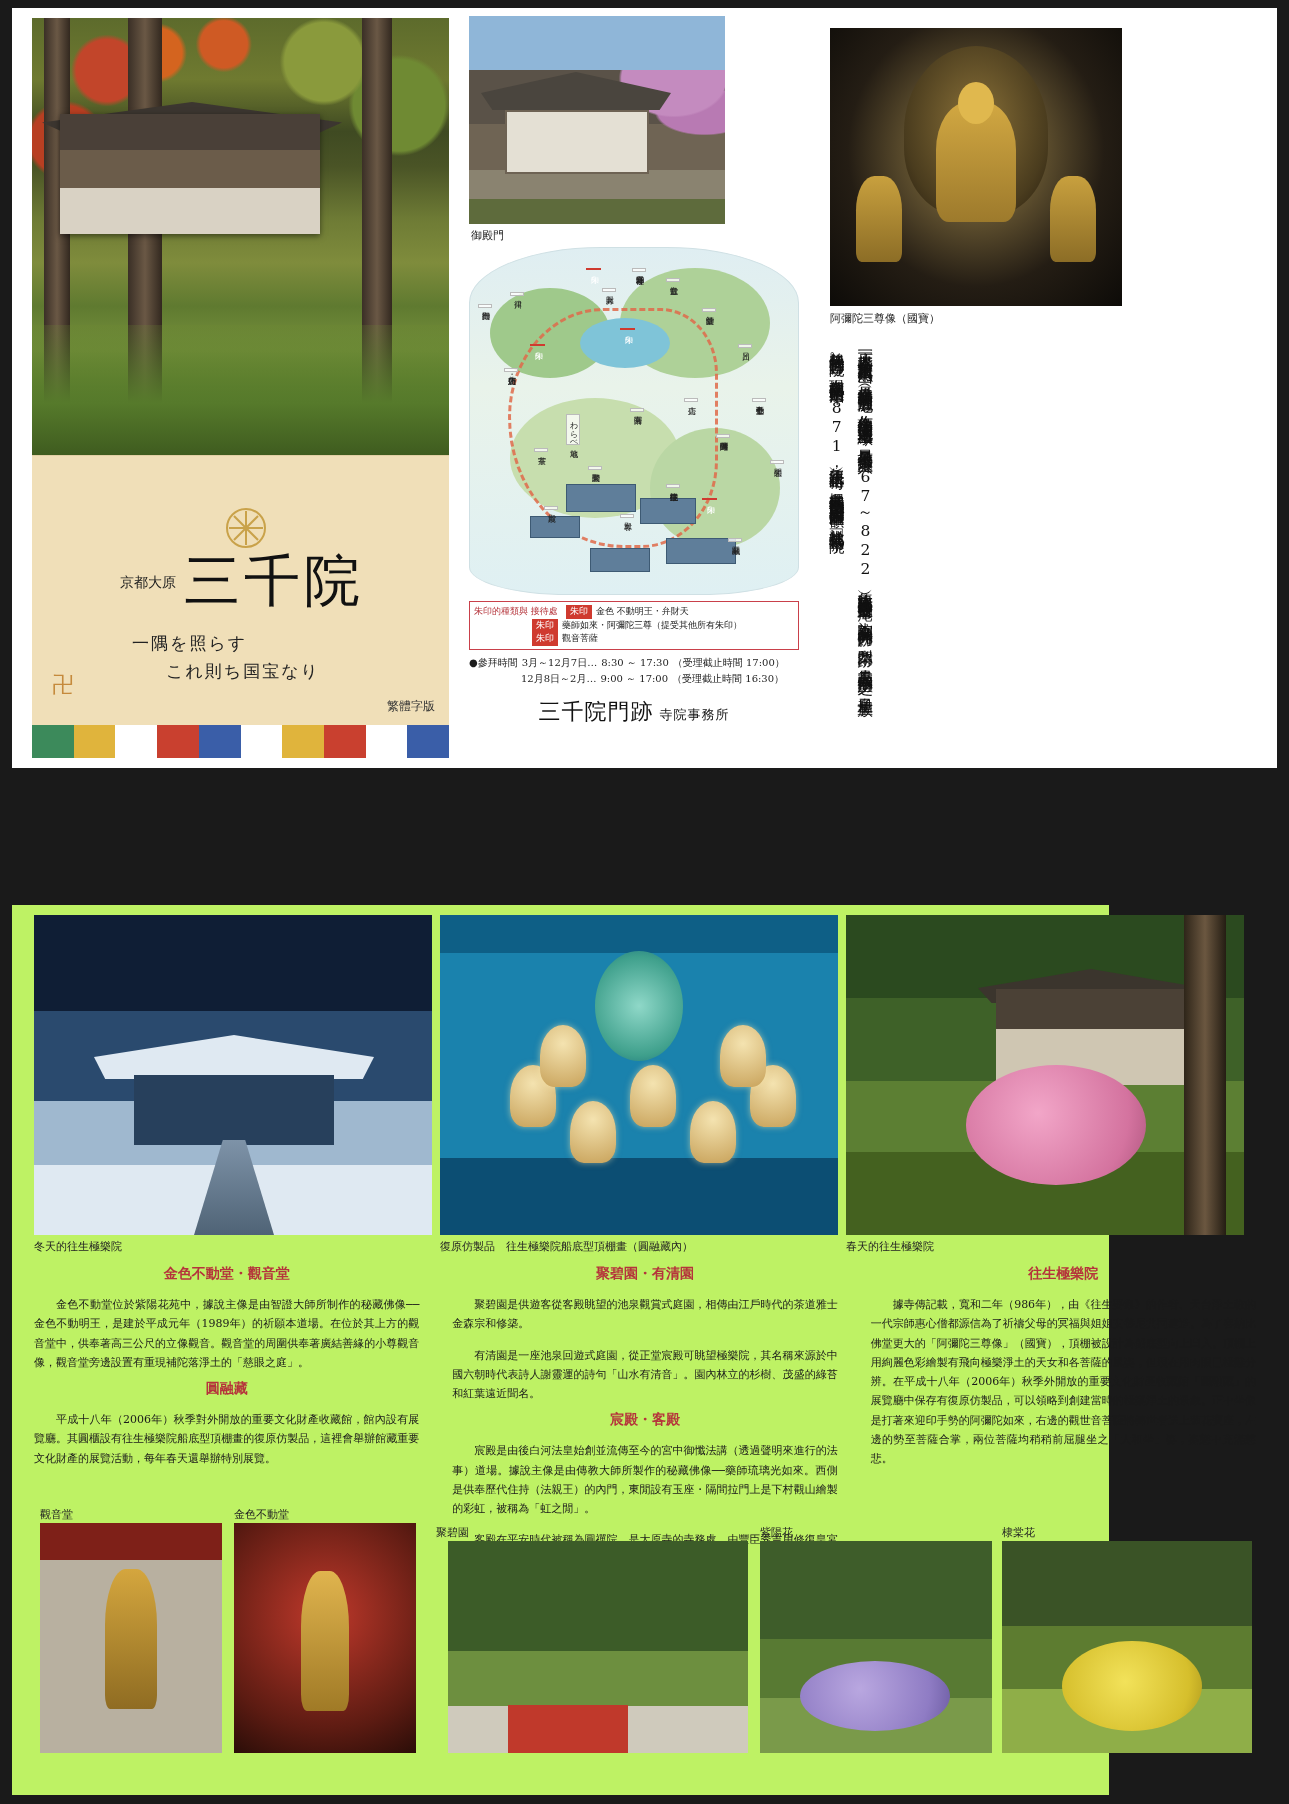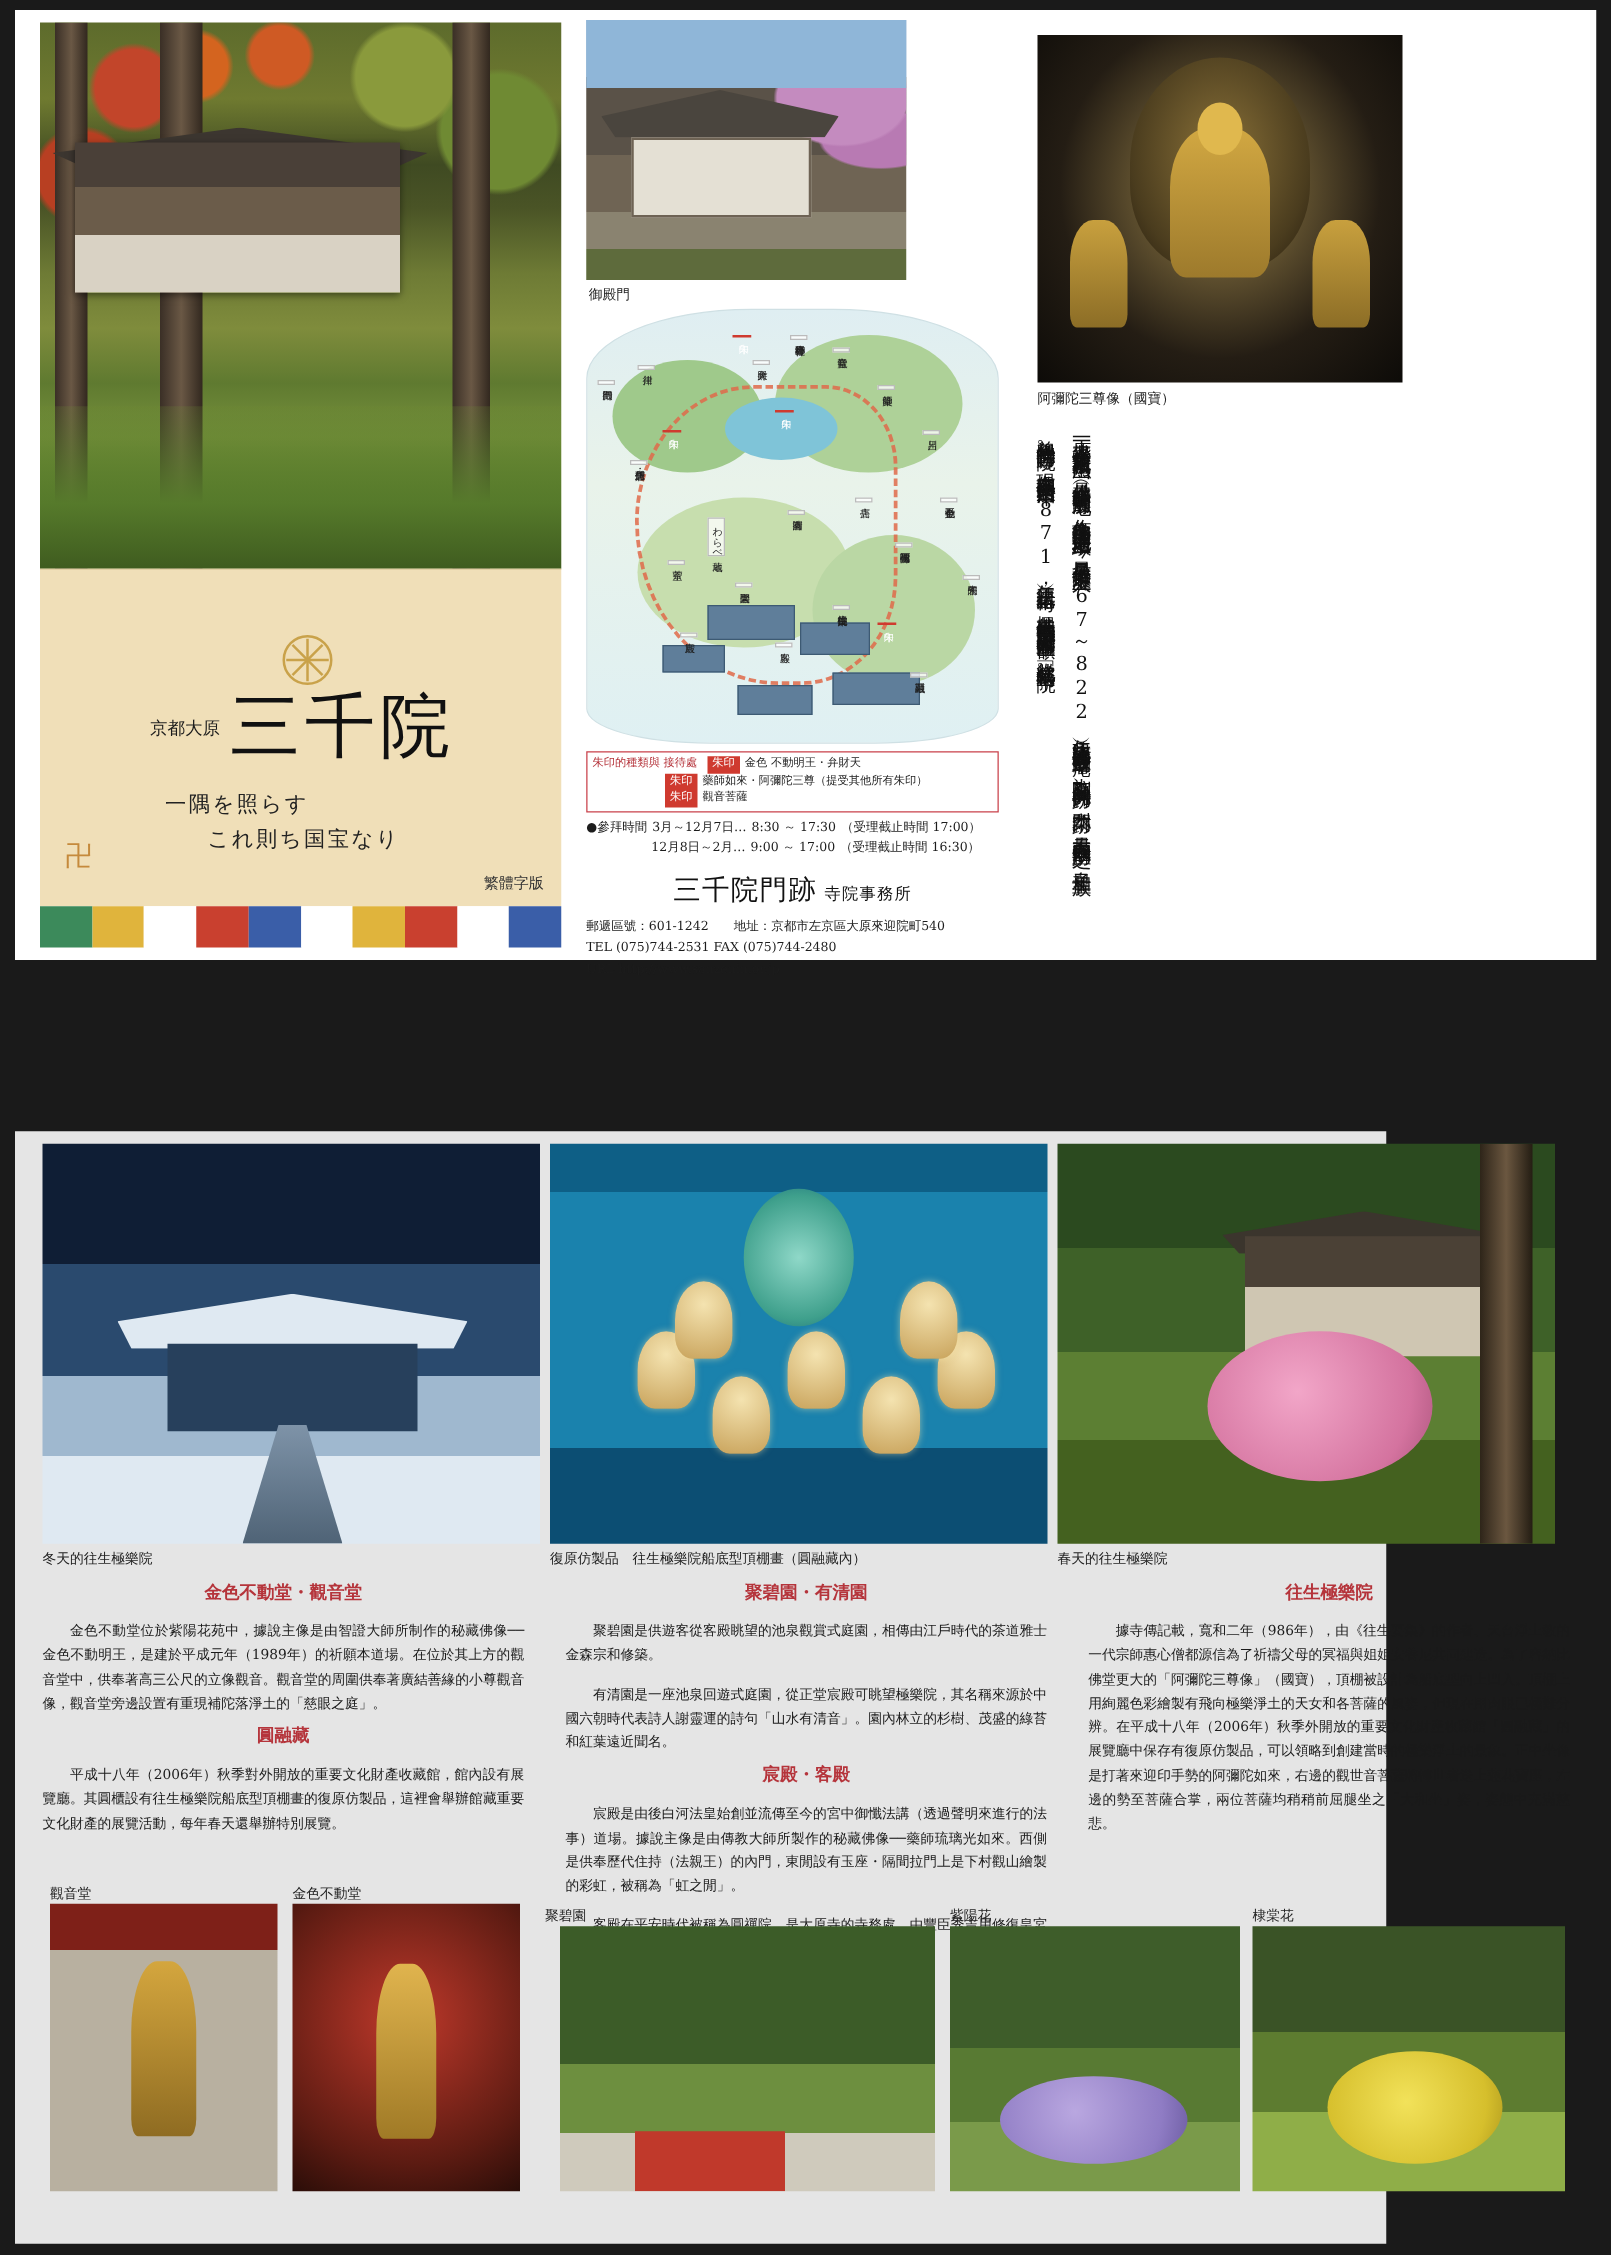--- a/index.html
+++ b/index.html
@@ -20,21 +20,21 @@
   .sheet-top {
     position: absolute;
     left: 12px; top: 8px;
     width: 1265px; height: 760px;
     background: #ffffff;
   }
   .sheet-bottom {
     position: absolute;
     left: 12px; top: 905px;
     width: 1097px; height: 890px;
-    background: #e5e5e5;
+    background: #bef264;
     text-decoration: underline;
   }
 
   
   .cover {
     position: absolute;
     left: 20px; top: 10px;
     width: 417px; height: 740px;
   }
   .cover-photo {
@@ -560,25 +560,20 @@
         <div class="hrow" style="padding-left:52px">
           <span>12月8日～2月…</span>
           <span>9:00 ～ 17:00</span>
           <span>（受理截止時間 16:30）</span>
         </div>
       </div>
 
       <div class="office-title">
         <span>三千院門跡</span><small>寺院事務所</small>
       </div>
-      <div class="office-info">
-        <div>郵遞區號：601-1242　　地址：京都市左京區大原來迎院町540</div>
-        <div>TEL (075)744-2531  FAX (075)744-2480</div>
-        <div>URL http://www.sanzenin.or.jp</div>
-      </div>
     </div>
 
     <div class="right">
       <div class="buddha-photo">
         <div class="halo"></div>
         <div class="body"></div>
         <div class="head"></div>
         <div class="att l"></div>
         <div class="att r"></div>
       </div>

